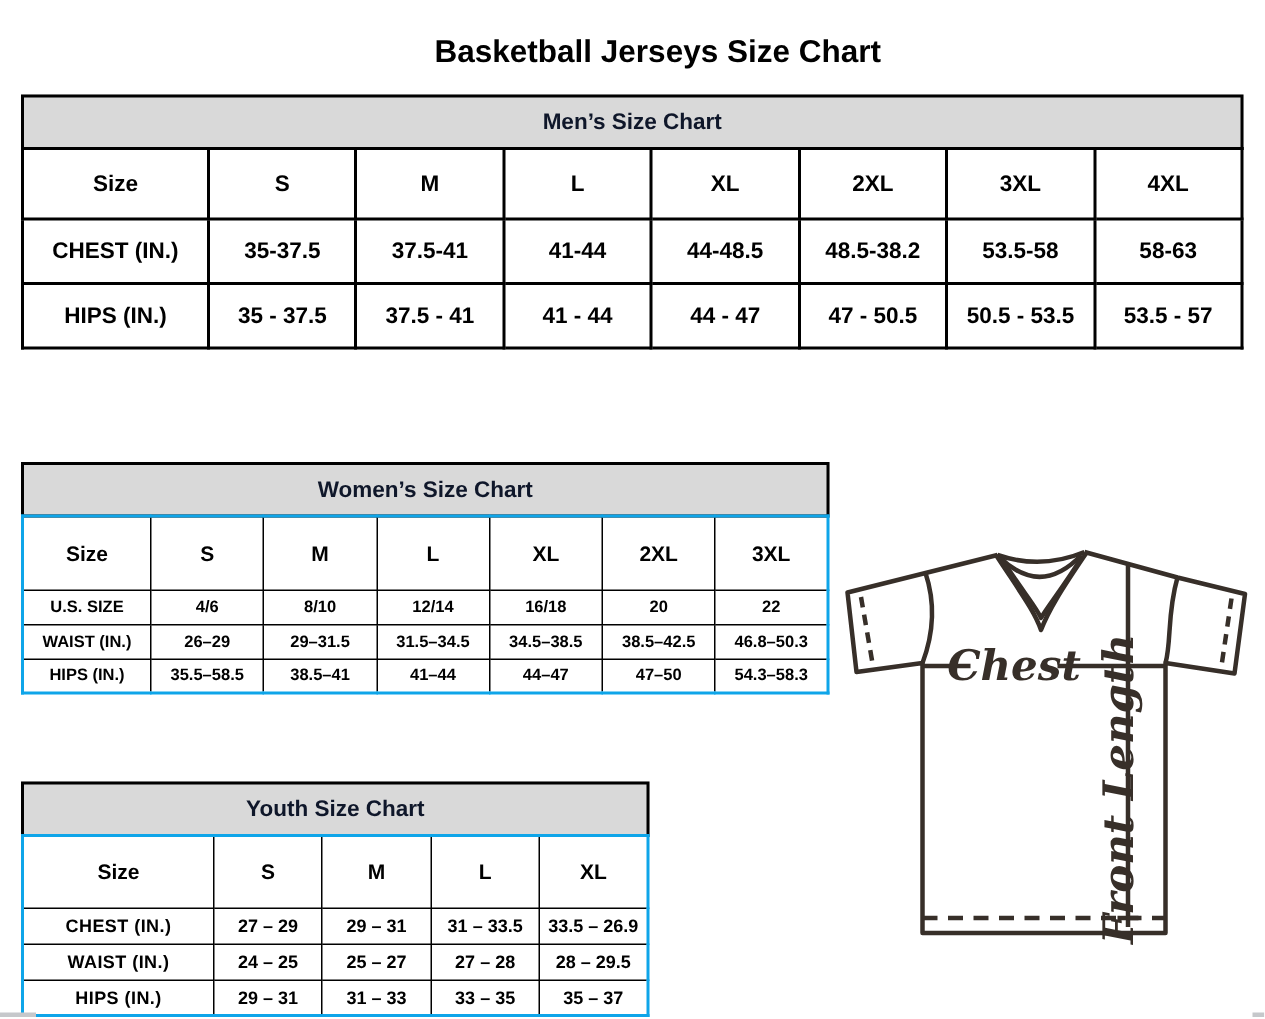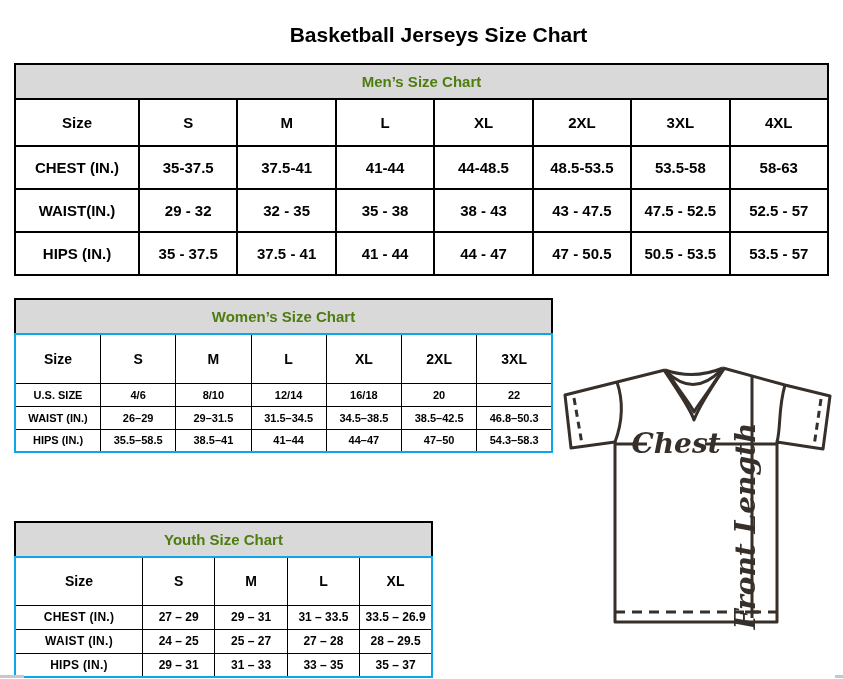--- a/index.html
+++ b/index.html
@@ -12,41 +12,41 @@
   }
   .page-title{
     position:absolute;left:0;top:6px;width:843px;
     text-align:center;font-size:21px;font-weight:bold;color:#000;margin:17px;
   }
   .chart{position:absolute;}
   .chart-title{
     box-sizing:border-box;height:37px;
     border:2px solid #000;background:#d9d9d9;
     display:flex;align-items:center;justify-content:center;
-    font-weight:bold;font-size:15px;color:#4d7c0f;
+    font-weight:bold;font-size:15px;color:#0f172a;
   }
   table.size-table{
     width:100%;table-layout:fixed;border-collapse:collapse;
     margin-top:-2px;border:2px solid #0ea5e9;
   }
   table.size-table td{
     text-align:center;vertical-align:middle;
     font-weight:bold;color:#000;padding:0 2px;
     overflow:hidden;white-space:nowrap;
   }
   
   .chart.men{left:14px;top:63px;width:815px;}
   .men table.size-table td{border:2px solid #000;font-size:15px;}
   .men table.size-table td:first-child{width:118px;}
   .men tr.size-row{height:47px;}
   .men tr.size-row td{font-size:15px;}
   .men tr.data-row{height:43px;}
   .men td.row-label{font-size:14px;}
   
-  .chart.women{left:14px;top:298px;width:539px;}
+  .chart.women{left:14px;top:308px;width:539px;}
   .women table.size-table td{border:1px solid #000;font-size:11px;}
   .women table.size-table td:first-child{width:80px;}
   .women tr.size-row{height:49px;}
   .women tr.size-row td{font-size:14px;}
   .women tr.data-row{height:23px;}
   .women td.row-label{font-size:11px;}
   
   .chart.youth{left:14px;top:521px;width:419px;}
   .youth table.size-table td{border:1px solid #000;font-size:12px;}
   .youth table.size-table td:first-child{width:122px;}
@@ -86,33 +86,23 @@
             <td>2XL</td>
             <td>3XL</td>
             <td>4XL</td>
           </tr>
           <tr class="data-row">
             <td class="row-label">CHEST (IN.)</td>
             <td>35-37.5</td>
             <td>37.5-41</td>
             <td>41-44</td>
             <td>44-48.5</td>
-            <td>48.5-53.5</td>
+            <td>48.5-38.2</td>
             <td>53.5-58</td>
             <td>58-63</td>
-          </tr>
-          <tr class="data-row">
-            <td class="row-label">WAIST(IN.)</td>
-            <td>29 - 32</td>
-            <td>32 - 35</td>
-            <td>35 - 38</td>
-            <td>38 - 43</td>
-            <td>43 - 47.5</td>
-            <td>47.5 - 52.5</td>
-            <td>52.5 - 57</td>
           </tr>
           <tr class="data-row">
             <td class="row-label">HIPS (IN.)</td>
             <td>35 - 37.5</td>
             <td>37.5 - 41</td>
             <td>41 - 44</td>
             <td>44 - 47</td>
             <td>47 - 50.5</td>
             <td>50.5 - 53.5</td>
             <td>53.5 - 57</td>

